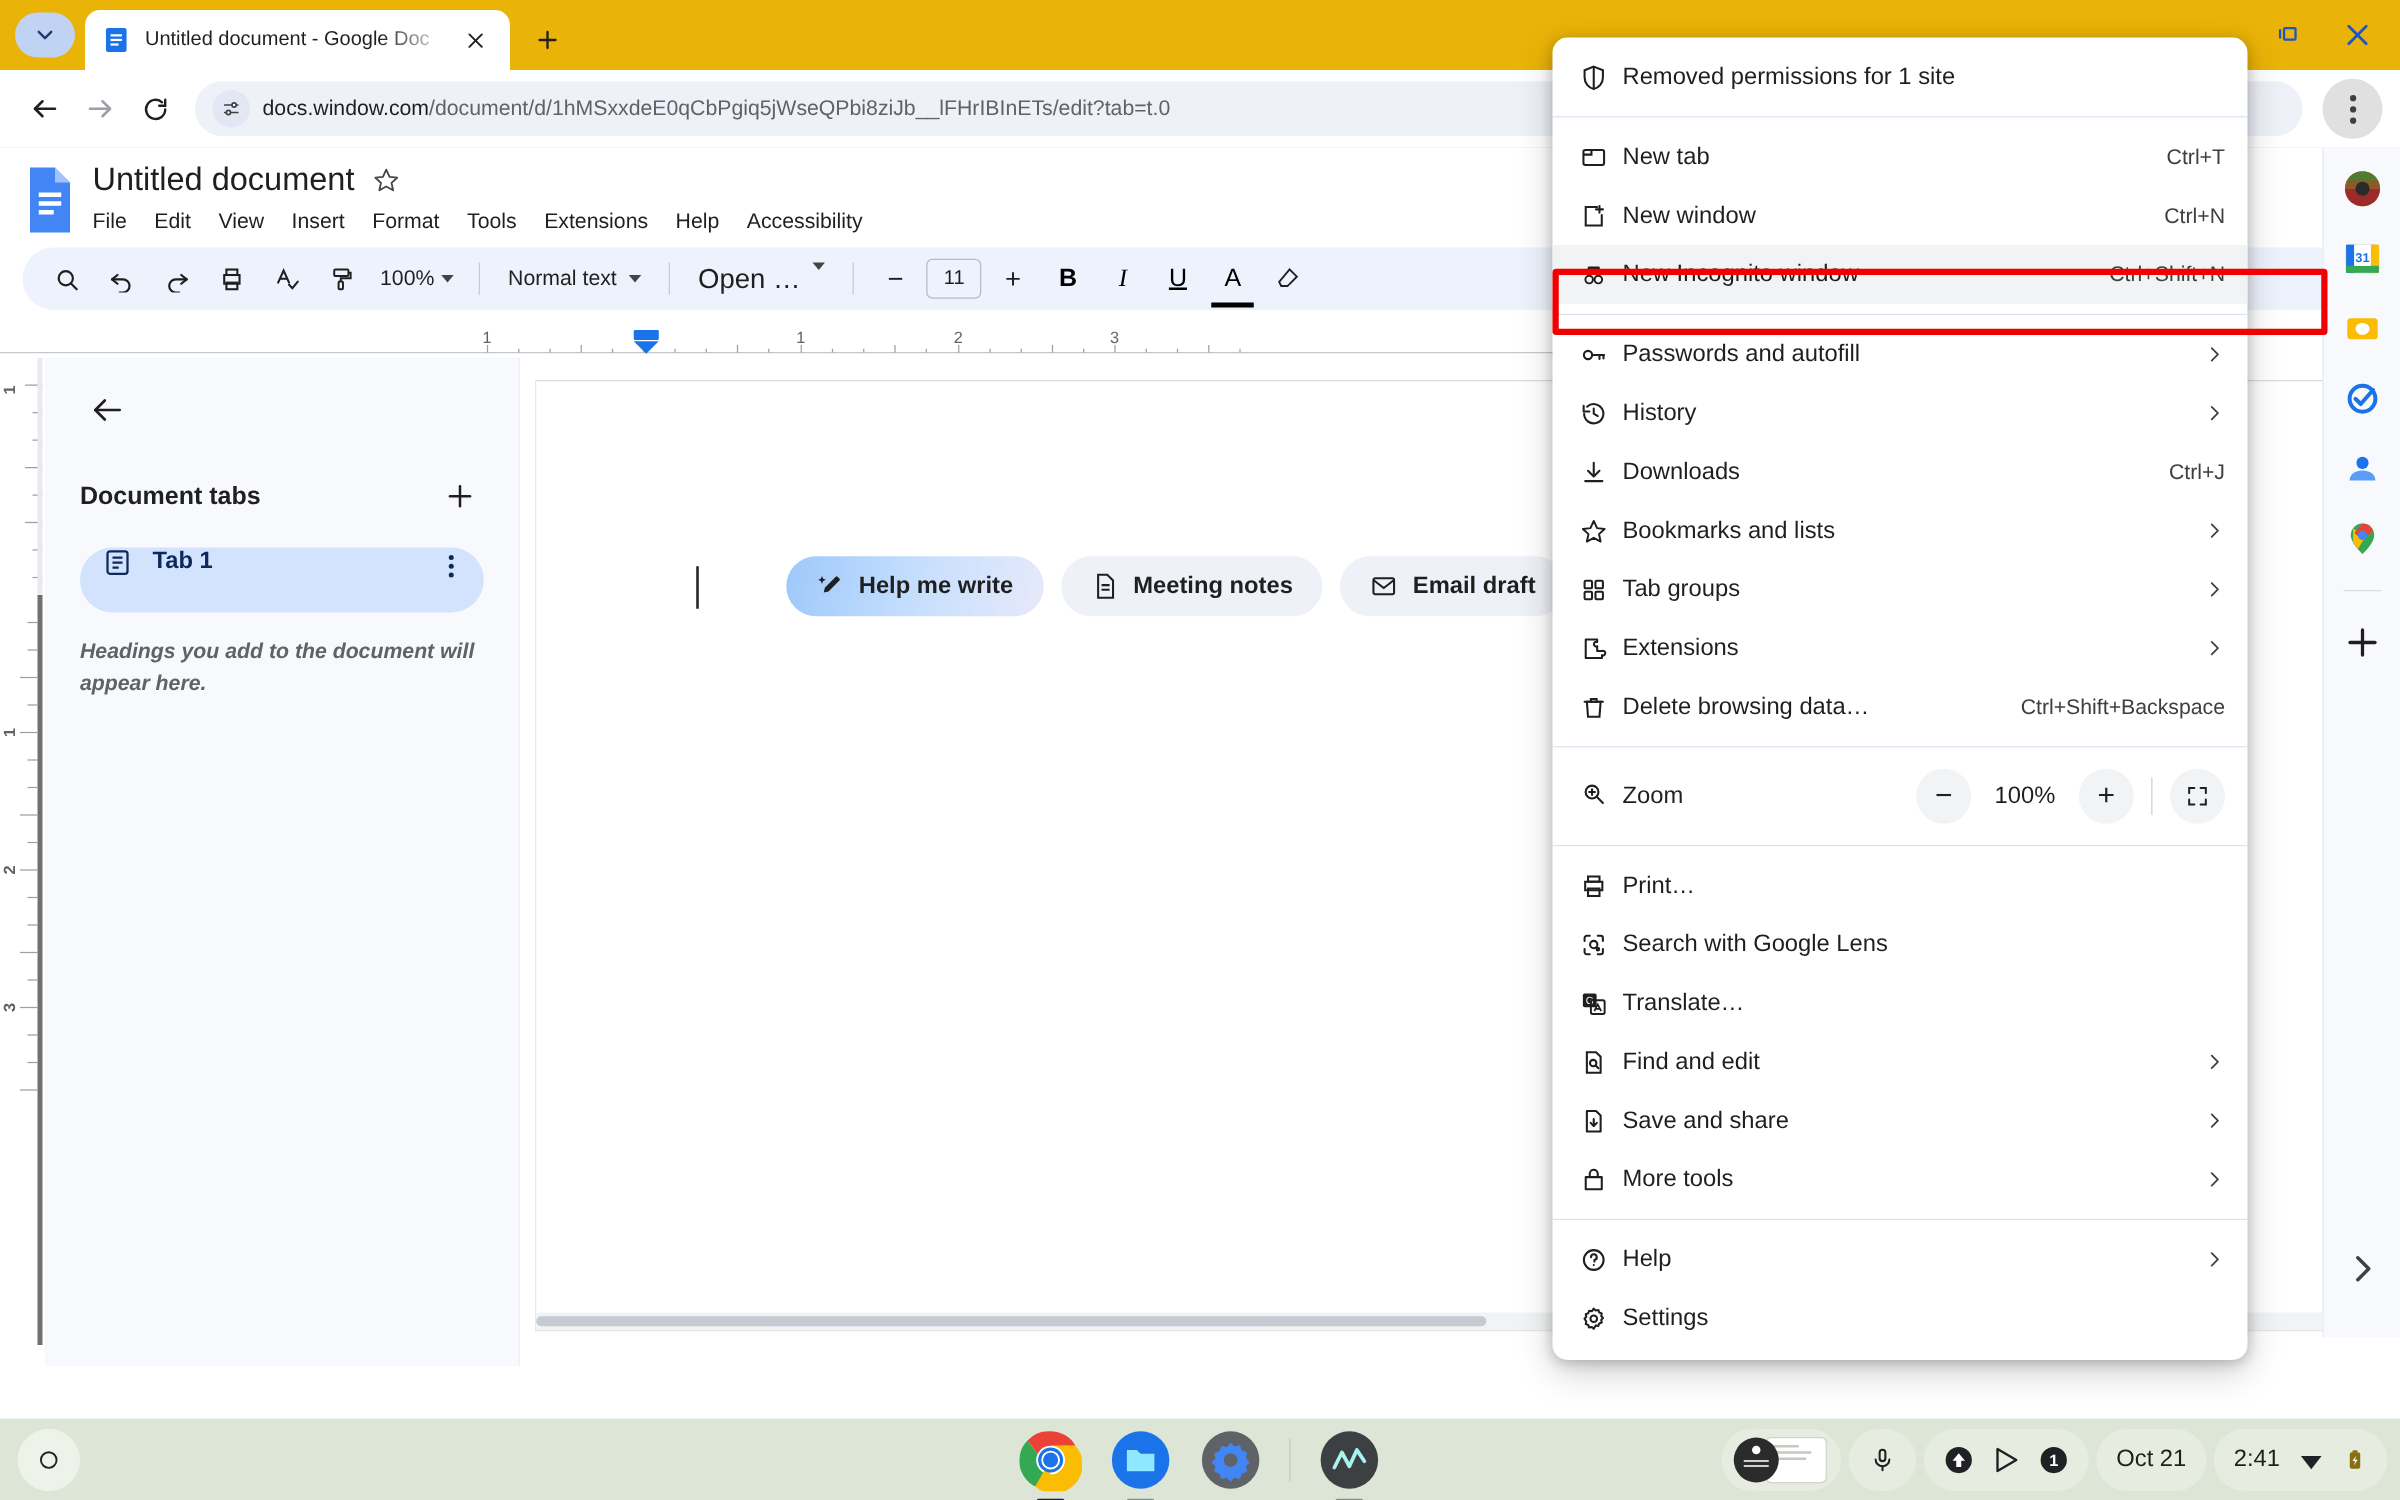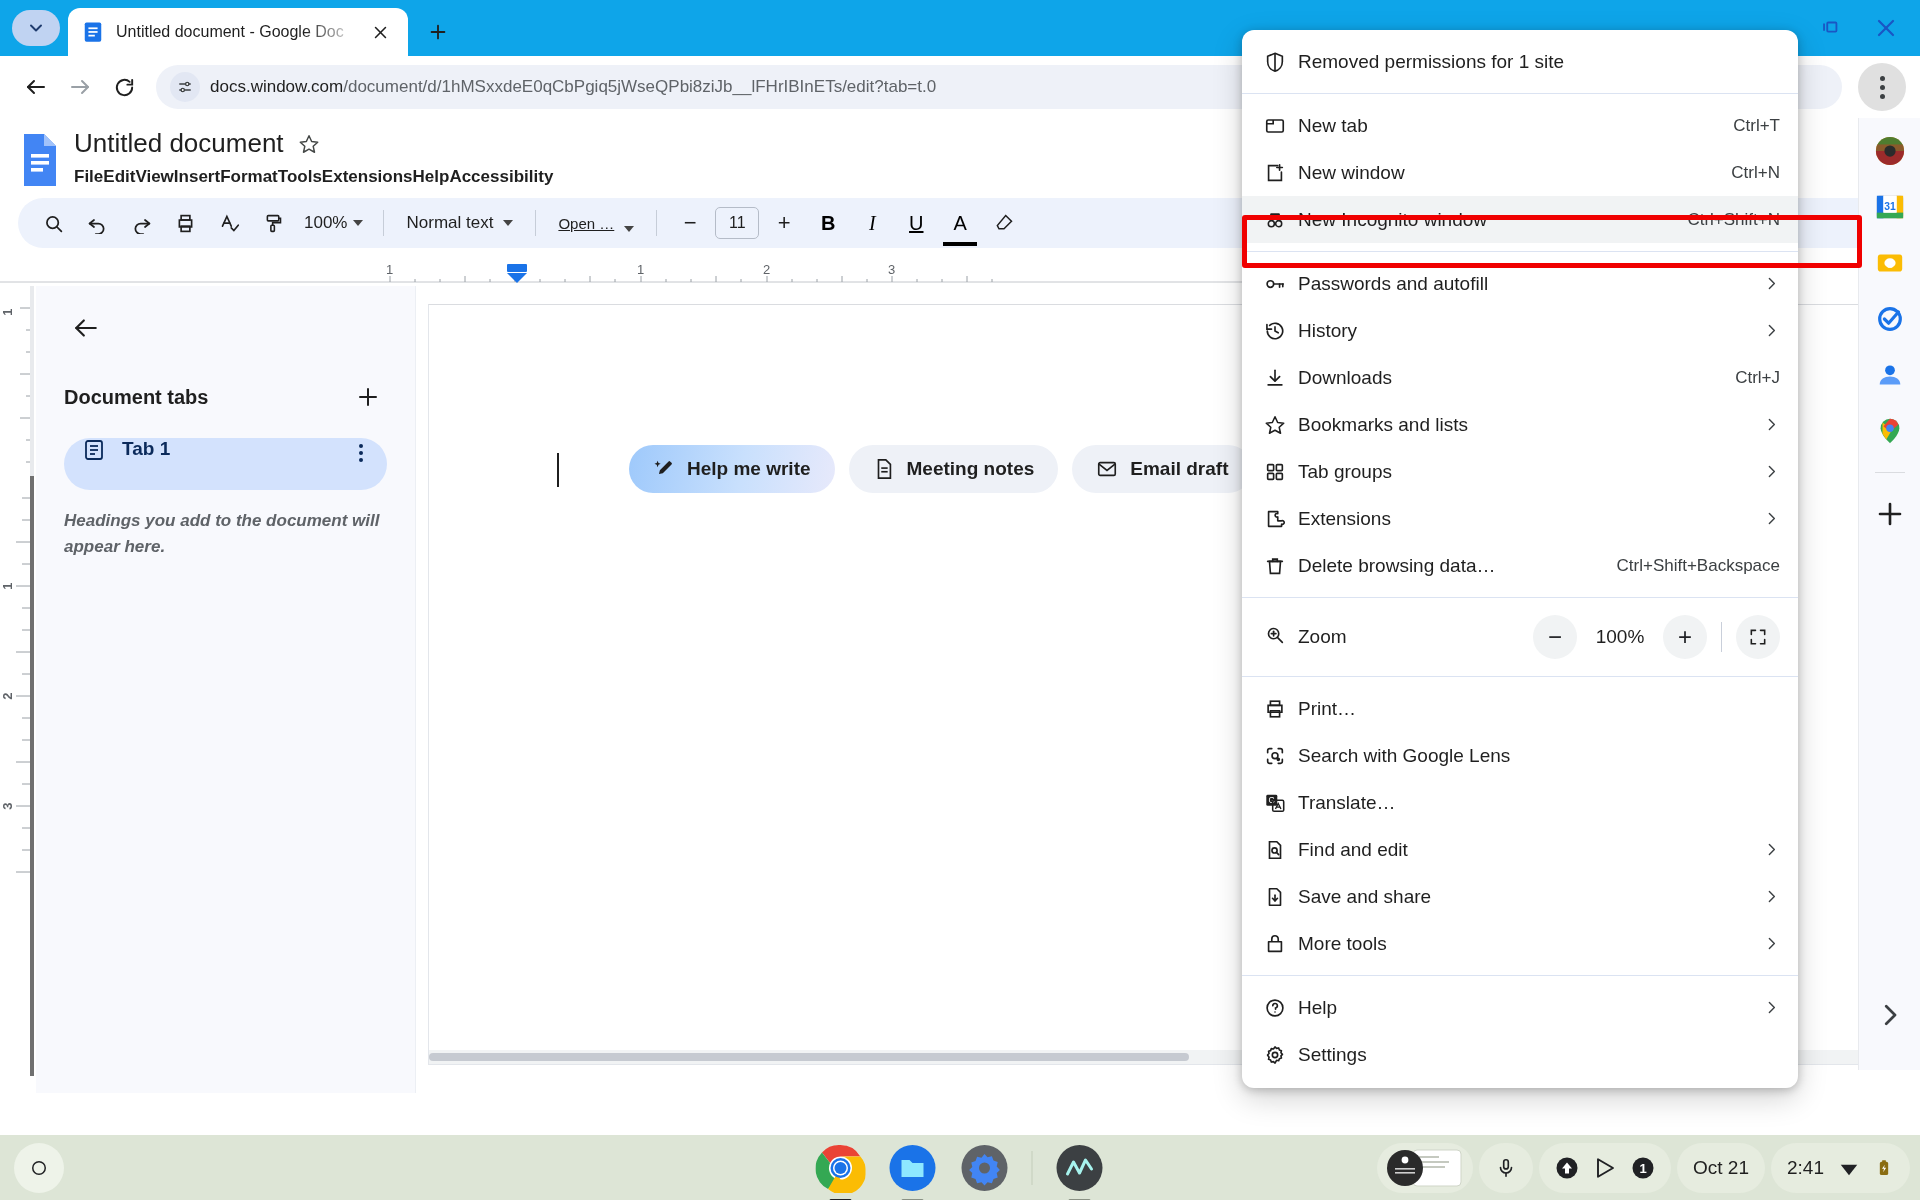--- a/index.html
+++ b/index.html
@@ -11,21 +11,21 @@
   }
   .screen { position: relative; width: 1920px; height: 1200px; }
 
   
   .chrome-window {
     position: absolute; left: 0; top: 0; width: 1920px; height: 1135px;
     background: #ccdcf7;
   }
   .tabstrip {
     position: relative; height: 56px; width: 100%;
-    background: #0ea5e9;
+    background: #eab308;
   }
   .tab-search {
     position: absolute; left: 12px; top: 10px; width: 48px; height: 36px;
     border-radius: 18px; background: #c0d3f2;
     display: flex; align-items: center; justify-content: center;
   }
   .tab-search svg { width: 20px; height: 20px; }
   .tab {
     position: absolute; left: 68px; top: 8px; width: 340px; height: 48px;
     background: #ffffff; border-radius: 12px 12px 0 0;
@@ -76,32 +76,32 @@
 
   
   .page { position: absolute; left: 0; top: 118px; right: 0; bottom: 0; background: #ffffff; overflow: hidden; }
 
   .docs-head { display: flex; padding: 10px 18px 0 18px; }
   .docs-logo { width: 44px; height: 56px; flex: 0 0 44px; margin-right: 12px; margin-top: 4px;}
   .docs-titles { flex: 1; }
   .docs-title-row { display: flex; align-items: center; gap: 14px; }
   .docs-title { font-size: 26px; color: #1f1f1f; }
   .star-icon { width: 22px; height: 22px; }
-  .docs-menu { display: flex; margin-top: 8px; font-weight: bold; }
+  .docs-menu { display: flex; gap: 22px; margin-top: 8px; }
   .docs-menu span { font-size: 17px; color: #1f1f1f; }
 
   .docs-toolbar {
     margin: 10px 18px 0 18px; height: 50px; background: #edf2fc; border-radius: 25px;
     display: flex; align-items: center; padding: 0 16px; gap: 6px; position: relative;
   }
   .tb-ico { width: 38px; height: 38px; display:flex; align-items:center; justify-content:center; border-radius: 50%;}
   .tb-zoom { display:flex; align-items:center; gap:6px; font-size:17px; color:#1f1f1f; padding: 0 6px;}
   .tb-sep { width: 1px; height: 26px; background: #c6cdd8; margin: 0 8px; }
   .tb-style { display:flex; align-items:center; gap:10px; font-size:17px; color:#1f1f1f; padding: 0 8px;}
-  .tb-font { display:flex; align-items:flex-end; gap:10px; font-size:15px; color:#1f1f1f; padding: 0 8px; text-decoration: underline;}
+  .tb-font { display:flex; align-items:flex-start; gap:10px; font-size:22px; color:#1f1f1f; padding: 0 8px;}
   .fs-box { width: 44px; height: 32px; border: 1px solid #b5bcc8; border-radius: 5px;
             display:flex; align-items:center; justify-content:center; font-size:16px; color:#1f1f1f;}
   .tb-b { font-weight: bold; font-size: 20px; }
   .tb-i { font-style: italic; font-size: 20px; font-family: "Liberation Serif", serif;}
   .tb-u { text-decoration: underline; font-size: 20px; }
   .tb-a { font-size: 20px; position: relative; }
   .tb-a::after { content:""; position:absolute; left:2px; right:2px; bottom:-4px; height:4px; background:#000; }
 
   .caret-dn { width:0;height:0;border-left:5px solid transparent;border-right:5px solid transparent;border-top:6px solid #444; }
 

